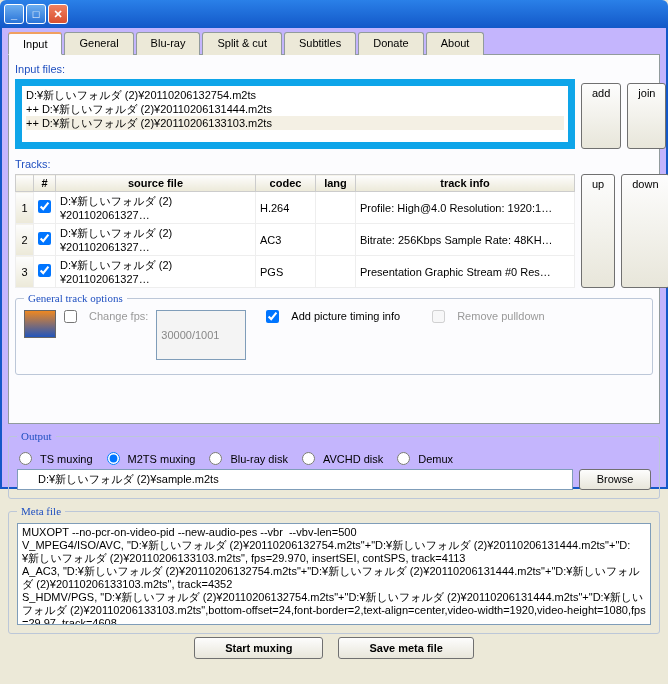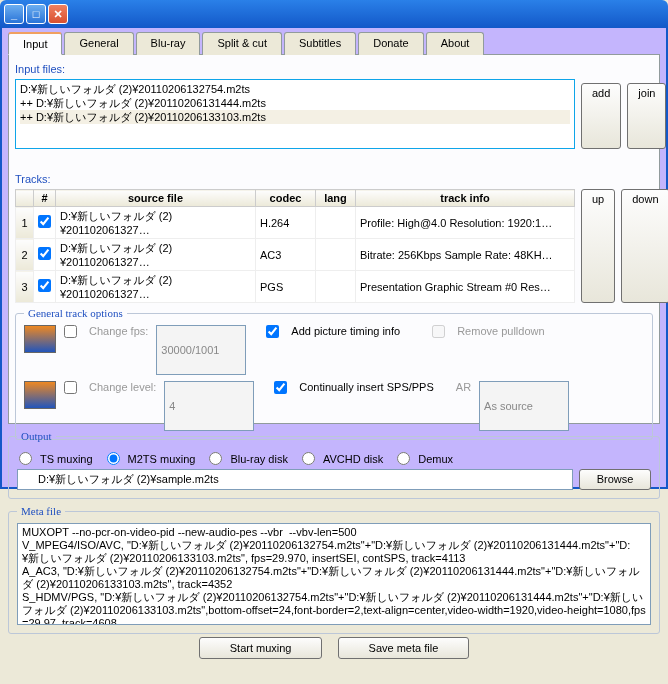--- a/index.html
+++ b/index.html
@@ -8,40 +8,40 @@
 .titlebar-text { flex: 1; padding-left: 4px; font-size: 12px; }
 .winbtns { display: flex; gap: 2px; }
 .winbtn { width: 20px; height: 20px; background: linear-gradient(to bottom,#6caef0,#2a74d8); border: 1px solid #fff; border-radius: 3px; display: flex; align-items: center; justify-content: center; color: #fff; font-weight: bold; cursor: pointer; }
 .winbtn.close { background: linear-gradient(to bottom,#f08060,#d85030); }
 .client { border: 2px solid #1358c8; border-top: none; padding: 4px 6px 6px 6px; background: #c4b5fd; height: 461px; }
 .tabs { display: flex; border-bottom: none; margin-bottom: -1px; }
 .tab { padding: 4px 14px; background: #ece9d8; border: 1px solid #919b9c; border-bottom: none; border-radius: 3px 3px 0 0; margin-right: 2px; cursor: pointer; position: relative; }
 .tab.active { background: #fcfcfe; border-bottom: 1px solid #fcfcfe; z-index: 2; border-top: 2px solid #f0a060; }
 .panel { border: 1px solid #919b9c; background: #fcfcfe; padding: 6px; height: 370px; }
 .label { color: #2050c0; margin: 2px 0 4px 0; }
-.filebox { border: 1px solid #0ea5e9; background: #fff; height: 70px; padding: 2px 4px; overflow: auto; color: #000; }
+.filebox { border: 7px solid #0ea5e9; background: #fff; height: 70px; padding: 2px 4px; overflow: auto; color: #000; }
 .filebox div { line-height: 14px; }
 .sidecol { width: 72px; display: flex; flex-direction: row; gap: 6px; }
 .btn { background: linear-gradient(to bottom,#fdfdfd,#e8e6da); border: 1px solid #707070; border-radius: 3px; padding: 3px 10px; cursor: pointer; text-align: center; }
 .row { display: flex; gap: 6px; }
 .tracktable { border: 1px solid #999; width: 100%; border-collapse: collapse; background: #fff; }
 .tracktable th { background: linear-gradient(to bottom,#fdfdfd,#ece9d8); border: 1px solid #ccc; padding: 2px; font-weight: bold; }
 .tracktable td { border: 1px solid #eee; padding: 2px 4px; }
 .rowhdr { background: linear-gradient(to bottom,#fdfdfd,#ece9d8); text-align: center; width: 18px; }
 fieldset { border: 1px solid #bcc7d8; border-radius: 3px; padding: 6px 8px 8px 8px; margin-top: 4px; }
 legend { color: #2050c0; padding: 0 4px; font-family: Liberation Serif, serif; }
 .thumb { width: 32px; height: 28px; background: linear-gradient(to bottom,#e82,#25b); display: inline-block; border: 1px solid #666; }
 .opts { display: flex; align-items: flex-start; gap: 8px; }
 .sel { border: 1px solid #7f9db9; background: #f4f4f4; color: #888; padding: 18px 4px; width: 90px; }
 .chk { margin-right: 4px; }
 .outfield { border: 1px solid #7f9db9; background: #fff; padding: 2px 20px; flex: 1; }
 .metabox { border: 1px solid #7f9db9; background: #fff; height: 102px; padding: 2px 4px; overflow: auto; word-break: break-all; line-height: 13px; }
 .radiorow { display: flex; gap: 14px; align-items: center; padding: 4px 2px; }
 .radio { display: flex; align-items: center; gap: 8px; }
-.bottombar { text-align: center; padding: 8px 0 2px 0; }
+.bottombar { text-align: center; padding: 8px 0 2px 0; font-weight: bold; }
 .widebtn { padding: 4px 30px; margin: 0 6px; }
 .disabled { color: #999; }
 </style>
 </head>
 <body>
 
 <div class="titlebar">
   <div class="winbtns">
     <div class="winbtn">_</div>
     <div class="winbtn">□</div>
@@ -68,21 +68,21 @@
         <div>++ D:¥新しいフォルダ (2)¥20110206131444.m2ts</div>
         <div style="background:#f4f0e4">++ D:¥新しいフォルダ (2)¥20110206133103.m2ts</div>
       </div>
       <div class="sidecol" style="padding-top:4px">
         <div class="btn">add</div>
         <div class="btn">join</div>
         <div class="btn">remove</div>
       </div>
     </div>
 
-    <div class="label" style="margin-top:24px">Tracks:</div>
+    <div class="label" style="margin-top:9px">Tracks:</div>
     <div class="row">
       <div style="flex:1">
         <table class="tracktable">
           <tbody>
               <tr>
             <th style="width:18px"></th>
             <th style="width:22px">#</th>
             <th style="width:200px">source file</th>
             <th style="width:60px">codec</th>
             <th style="width:40px">lang</th>
@@ -127,30 +127,20 @@
       <div class="opts" style="margin-bottom:6px">
         <span class="thumb"></span>
         <input type="checkbox" class="chk" style="">
         <span class="disabled">Change fps:</span>
         <span class="sel">30000/1001</span>
         <input type="checkbox" checked="" class="chk" style="margin-left: 12px;">
         <span>Add picture timing info</span>
         <input type="checkbox" class="chk disabled" disabled="" style="margin-left: 24px;">
         <span class="disabled">Remove pulldown</span>
       </div>
-      <div class="opts">
-        <span class="thumb"></span>
-        <input type="checkbox" class="chk" style="">
-        <span class="disabled">Change level:</span>
-        <span class="sel">4</span>
-        <input type="checkbox" checked="" class="chk" style="margin-left: 12px;">
-        <span>Continually insert SPS/PPS</span>
-        <span class="disabled" style="margin-left:14px">AR</span>
-        <span class="sel">As source</span>
-      </div>
     </fieldset>
   </div>
 
   <fieldset style="margin-top:6px">
     <legend>Output</legend>
     <div class="radiorow">
       <label class="radio">
           <input type="radio" name="om" style="">
           <span>TS muxing</span>
         </label>

